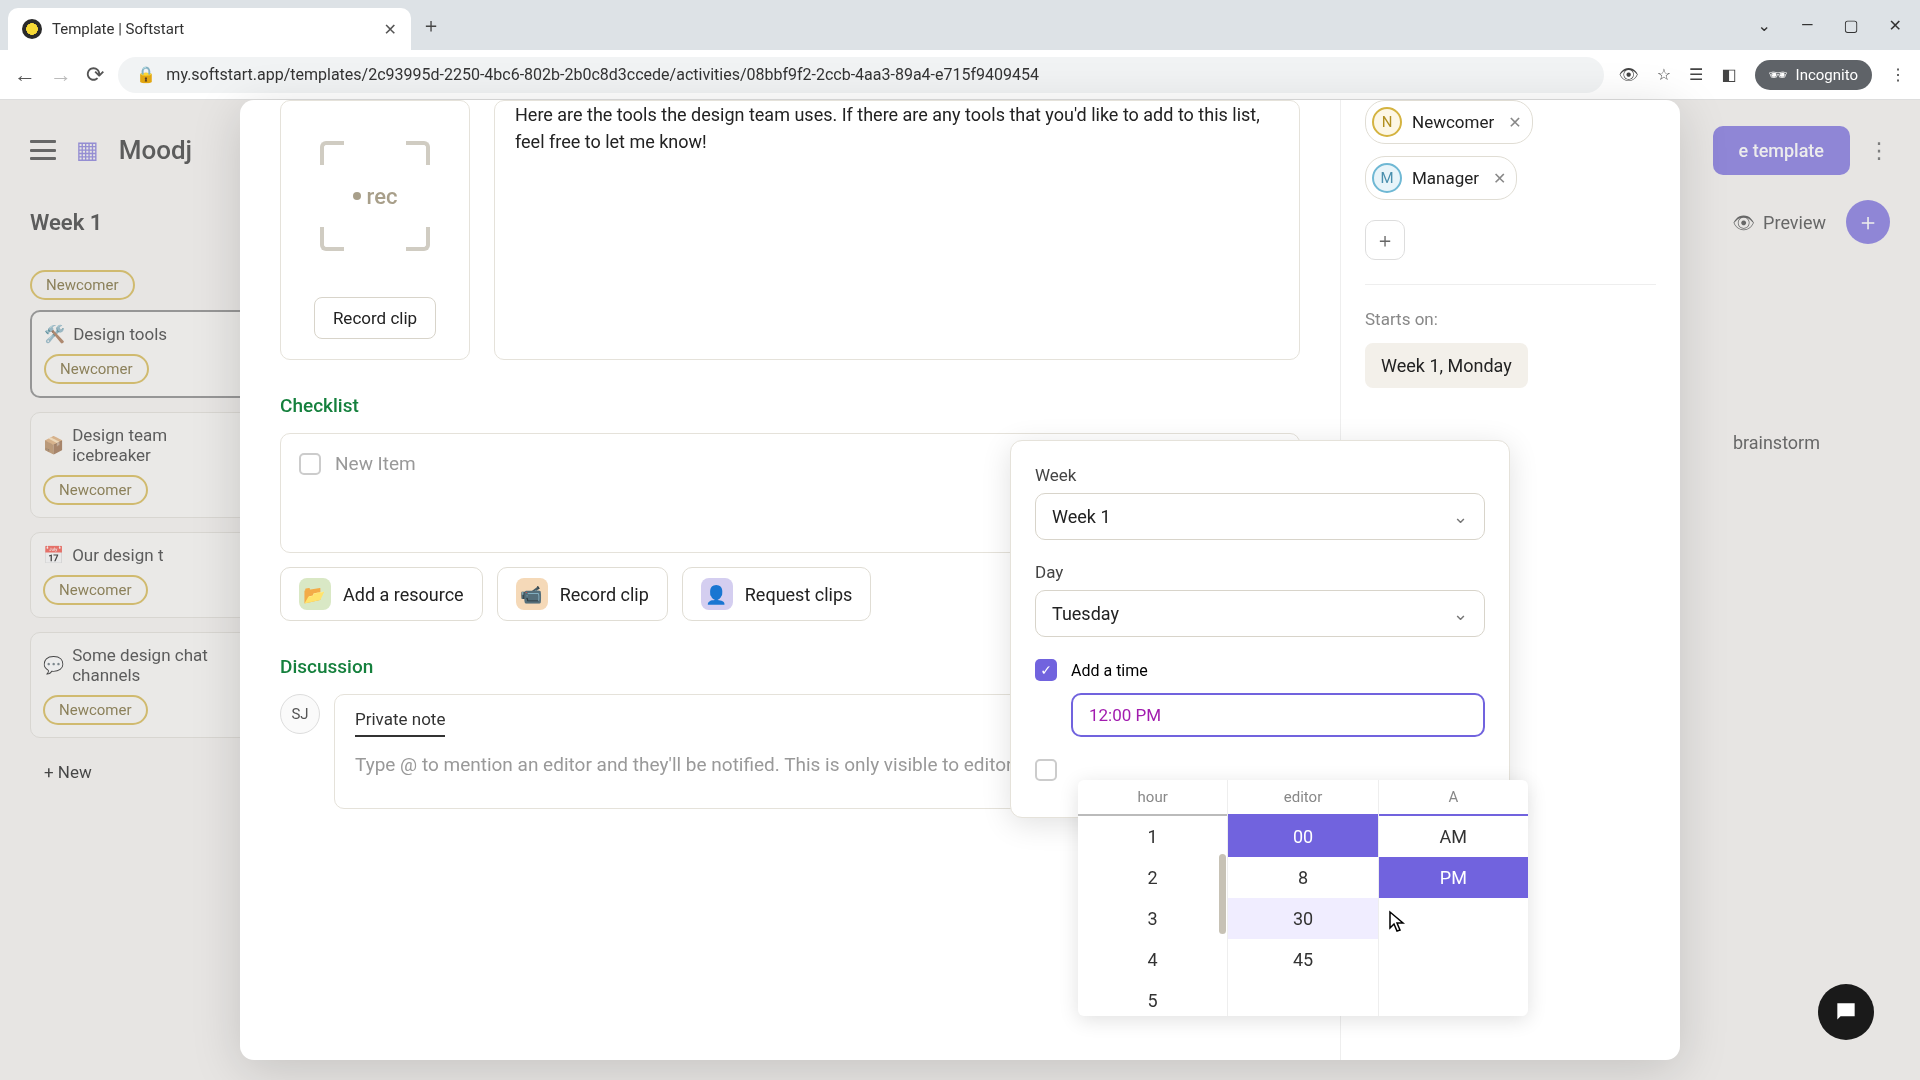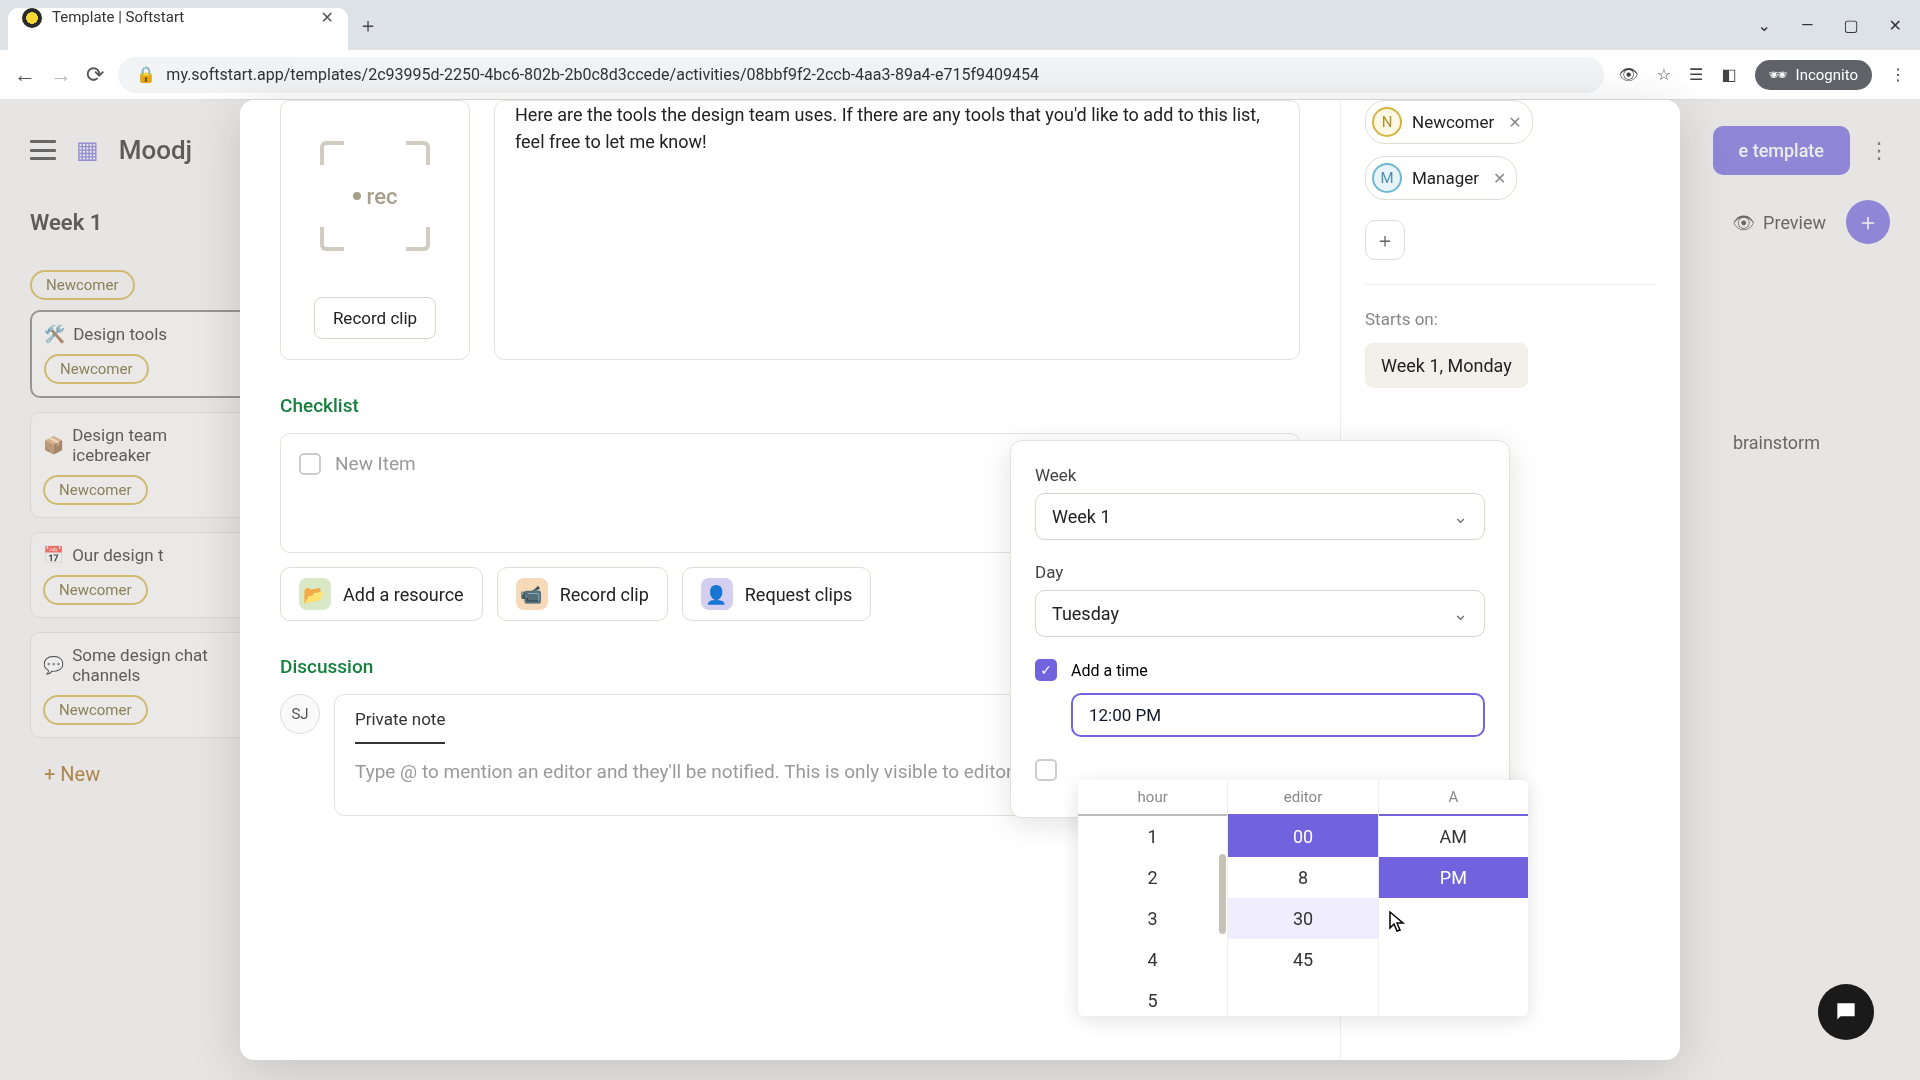--- a/index.html
+++ b/index.html
@@ -1,20 +1,20 @@
 <!DOCTYPE html>
 <html><head>
 <meta charset="utf-8">
 <style>
 * { margin: 0; padding: 0; box-sizing: border-box; font-family: -apple-system, BlinkMacSystemFont, "Segoe UI", Roboto, sans-serif; }
 body { background: #f5f5f5; width: 1920px; height: 1080px; overflow: hidden; position: relative; }
 
 
 .browser-top { background: #dde2e6; height: 50px; display: flex; align-items: center; padding: 0 8px; }
-.tab { background: #fff; border-radius: 10px 10px 0 0; height: 42px; display: flex; padding: 0 14px; gap: 10px; margin-top: 8px; width: 340px; }
+.tab { background: #fff; border-radius: 10px 10px 0 0; height: 42px; display: flex; align-items: center; padding: 0 14px; gap: 10px; margin-top: 8px; width: 403px; }
 .favicon { width: 20px; height: 20px; border-radius: 50%; background: radial-gradient(circle, #f7d936 40%, #2a2a2a 42%); }
 .tab-title { font-size: 15px; color: #333; flex: 1; }
 .tab-close { color: #555; font-size: 16px; cursor: pointer; }
 .new-tab-btn { color: #444; font-size: 20px; margin-left: 10px; cursor: pointer; }
 .window-controls { margin-left: auto; display: flex; gap: 30px; color: #333; padding-right: 10px;}
 .window-controls span { font-size: 16px; }
 
 .browser-toolbar { background: #fff; height: 50px; display: flex; align-items: center; padding: 0 14px; gap: 14px; border-bottom: 1px solid #ddd; }
 .nav-btn { color: #555; font-size: 22px; }
 .nav-btn.disabled { color: #bbb; }
@@ -38,21 +38,21 @@
 .week-header { display: flex; align-items: center; gap: 20px; margin-bottom: 14px; }
 .week-title { font-size: 22px; font-weight: 600; color: #222; }
 .preview-btn { margin-left: auto; display: flex; align-items: center; gap: 8px; font-size: 18px; color: #333; }
 .fab { width: 44px; height: 44px; border-radius: 50%; background: #7163de; color: #fff; display: flex; align-items: center; justify-content: center; font-size: 24px; }
 
 .sidebar-cards { width: 220px; position: absolute; left: 30px; top: 170px; }
 .card { border: 1px solid #e0ddd6; border-radius: 10px; padding: 12px; margin-bottom: 14px; background: #fcfbf8; }
 .card.active { border: 2px solid #7b7b7b; }
 .card-title-row { display: flex; align-items: center; gap: 8px; margin-bottom: 10px; font-size: 17px; color: #222; }
 .tag { display: inline-block; border: 2px solid #d4b340; color: #6b5a1f; border-radius: 18px; padding: 4px 14px; font-size: 15px; margin-right: 6px; }
-.new-card { color: #a16207; font-size: 20px; padding: 10px 14px; }
+.new-card { color: #000000; font-size: 17px; padding: 10px 14px; }
 
 
 .overlay { position: absolute; top: 100px; left: 0; right: 0; bottom: 0; background: rgba(200,200,200,0.35); }
 .modal { position: absolute; left: 240px; top: 100px; width: 1440px; height: 960px; background: #fff; border-radius: 14px; box-shadow: 0 10px 50px rgba(0,0,0,0.15); display: flex; overflow: hidden; }
 .modal-main { flex: 1; padding: 0 40px 40px 40px; overflow-y: auto; }
 .modal-side { width: 340px; border-left: 1px solid #eee; padding: 0 24px; }
 
 .rec-box { border: 1px solid #e5e2da; border-radius: 10px; width: 190px; height: 260px; display: flex; flex-direction: column; align-items: center; justify-content: space-between; padding: 20px 0; }
 .rec-icon-box { width: 110px; height: 110px; position: relative; display:flex; align-items:center; justify-content:center; margin-top:20px;}
 .corner { position: absolute; width: 24px; height: 24px; border: 4px solid #d0ccc2; }
@@ -77,21 +77,21 @@
 .action-chips { display: flex; gap: 14px; margin-top: 14px; }
 .chip { display: flex; align-items: center; gap: 12px; border: 1px solid #e0ddd4; border-radius: 10px; padding: 10px 18px; font-size: 18px; color: #222; }
 .chip-icon { width: 32px; height: 32px; border-radius: 8px; display: flex; align-items: center; justify-content: center; font-size: 18px; }
 .chip-icon.green { background: #d9e8c5; color: #5a7a3a;}
 .chip-icon.orange { background: #f5d9b8; color: #b07030;}
 .chip-icon.purple { background: #d4cef0; color: #6455c4;}
 
 .discussion-row { display: flex; gap: 14px; align-items: flex-start; }
 .avatar-sj { width: 40px; height: 40px; border-radius: 50%; border: 1px solid #ddd; display: flex; align-items: center; justify-content: center; font-size: 15px; color: #555; background:#fafafa;}
 .note-box { flex: 1; border: 1px solid #e5e2da; border-radius: 10px; padding: 14px 20px 28px; }
-.note-tab { display: inline-block; color: #333; font-size: 17px; border-bottom: 2px solid #333; padding-bottom: 13px; margin-bottom: 14px; }
+.note-tab { display: inline-block; color: #333; font-size: 17px; border-bottom: 2px solid #333; padding-bottom: 6px; margin-bottom: 14px; }
 .note-placeholder { color: #999; font-size: 19px; line-height: 1.5; }
 
 
 .role-chip { display: inline-flex; align-items: center; gap: 10px; border: 1px solid #e0ddd4; border-radius: 20px; padding: 6px 10px 6px 6px; margin-bottom: 12px; margin-right: 8px;}
 .role-letter { width: 30px; height: 30px; border-radius: 50%; display: flex; align-items: center; justify-content: center; font-size: 15px; }
 .role-letter.n { border: 2px solid #d4b340; color: #b08f20; background:#fdf7e5;}
 .role-letter.m { border: 2px solid #6fb8d4; color: #4a8fad; background:#e8f4f9;}
 .role-text { font-size: 17px; color: #222; }
 .role-x { color: #888; font-size: 16px; margin-left: 4px; }
 .add-role { width: 40px; height: 40px; border: 1px solid #ddd; border-radius: 10px; display: flex; align-items: center; justify-content: center; color: #666; font-size: 20px; margin-top: 8px;}
@@ -100,21 +100,21 @@
 .date-chip { background: #f3f0ea; border-radius: 8px; padding: 12px 16px; font-size: 18px; color: #222; display: inline-block; }
 
 
 .date-popup { position: absolute; right: 410px; top: 440px; width: 500px; background: #fff; border: 1px solid #e5e2da; border-radius: 12px; box-shadow: 0 6px 30px rgba(0,0,0,0.12); padding: 24px; z-index: 50; }
 .form-label { font-size: 17px; color: #444; margin-bottom: 8px; }
 .select-box { border: 1.5px solid #d8d4ca; border-radius: 10px; padding: 12px 16px; font-size: 18px; color: #222; display: flex; justify-content: space-between; align-items: center; margin-bottom: 22px; }
 .chevron { color: #777; }
 .time-check-row { display: flex; align-items: center; gap: 14px; margin-bottom: 12px; }
 .checkbox-filled { width: 22px; height: 22px; background: #7163de; border-radius: 5px; display: flex; align-items: center; justify-content: center; color: #fff; font-size: 14px; }
 .checkbox-outline { width: 22px; height: 22px; border: 2px solid #ccc; border-radius: 5px; }
-.time-input { border: 2px solid #7163de; border-radius: 10px; padding: 10px 16px; font-size: 17px; color: #0f172a; margin-left: 36px; margin-bottom: 14px; width: calc(100% - 36px); }
+.time-input { border: 2px solid #7163de; border-radius: 10px; padding: 10px 16px; font-size: 17px; color: #a21caf; margin-left: 36px; margin-bottom: 14px; width: calc(100% - 36px); }
 
 .time-picker { position: absolute; right: 392px; top: 780px; width: 450px; background: #fff; border-radius: 6px; box-shadow: 0 4px 20px rgba(0,0,0,0.12); z-index: 60; display: flex; }
 .picker-col { flex: 1; border-right: 1px solid #eee; }
 .picker-col:last-child { border-right: none; }
 .picker-header { text-align: center; font-size: 15px; color: #888; padding: 8px 0; border-bottom: 2px solid #7163de; position: relative;}
 .picker-col:first-child .picker-header { border-bottom-color: #bbb;}
 .picker-list { max-height: 200px; overflow: hidden; position: relative;}
 .picker-item { text-align: center; padding: 10px 0; font-size: 18px; color: #333; }
 .picker-item.selected { background: #7163de; color: #fff; }
 .picker-item.hover { background: #f0edff; }

